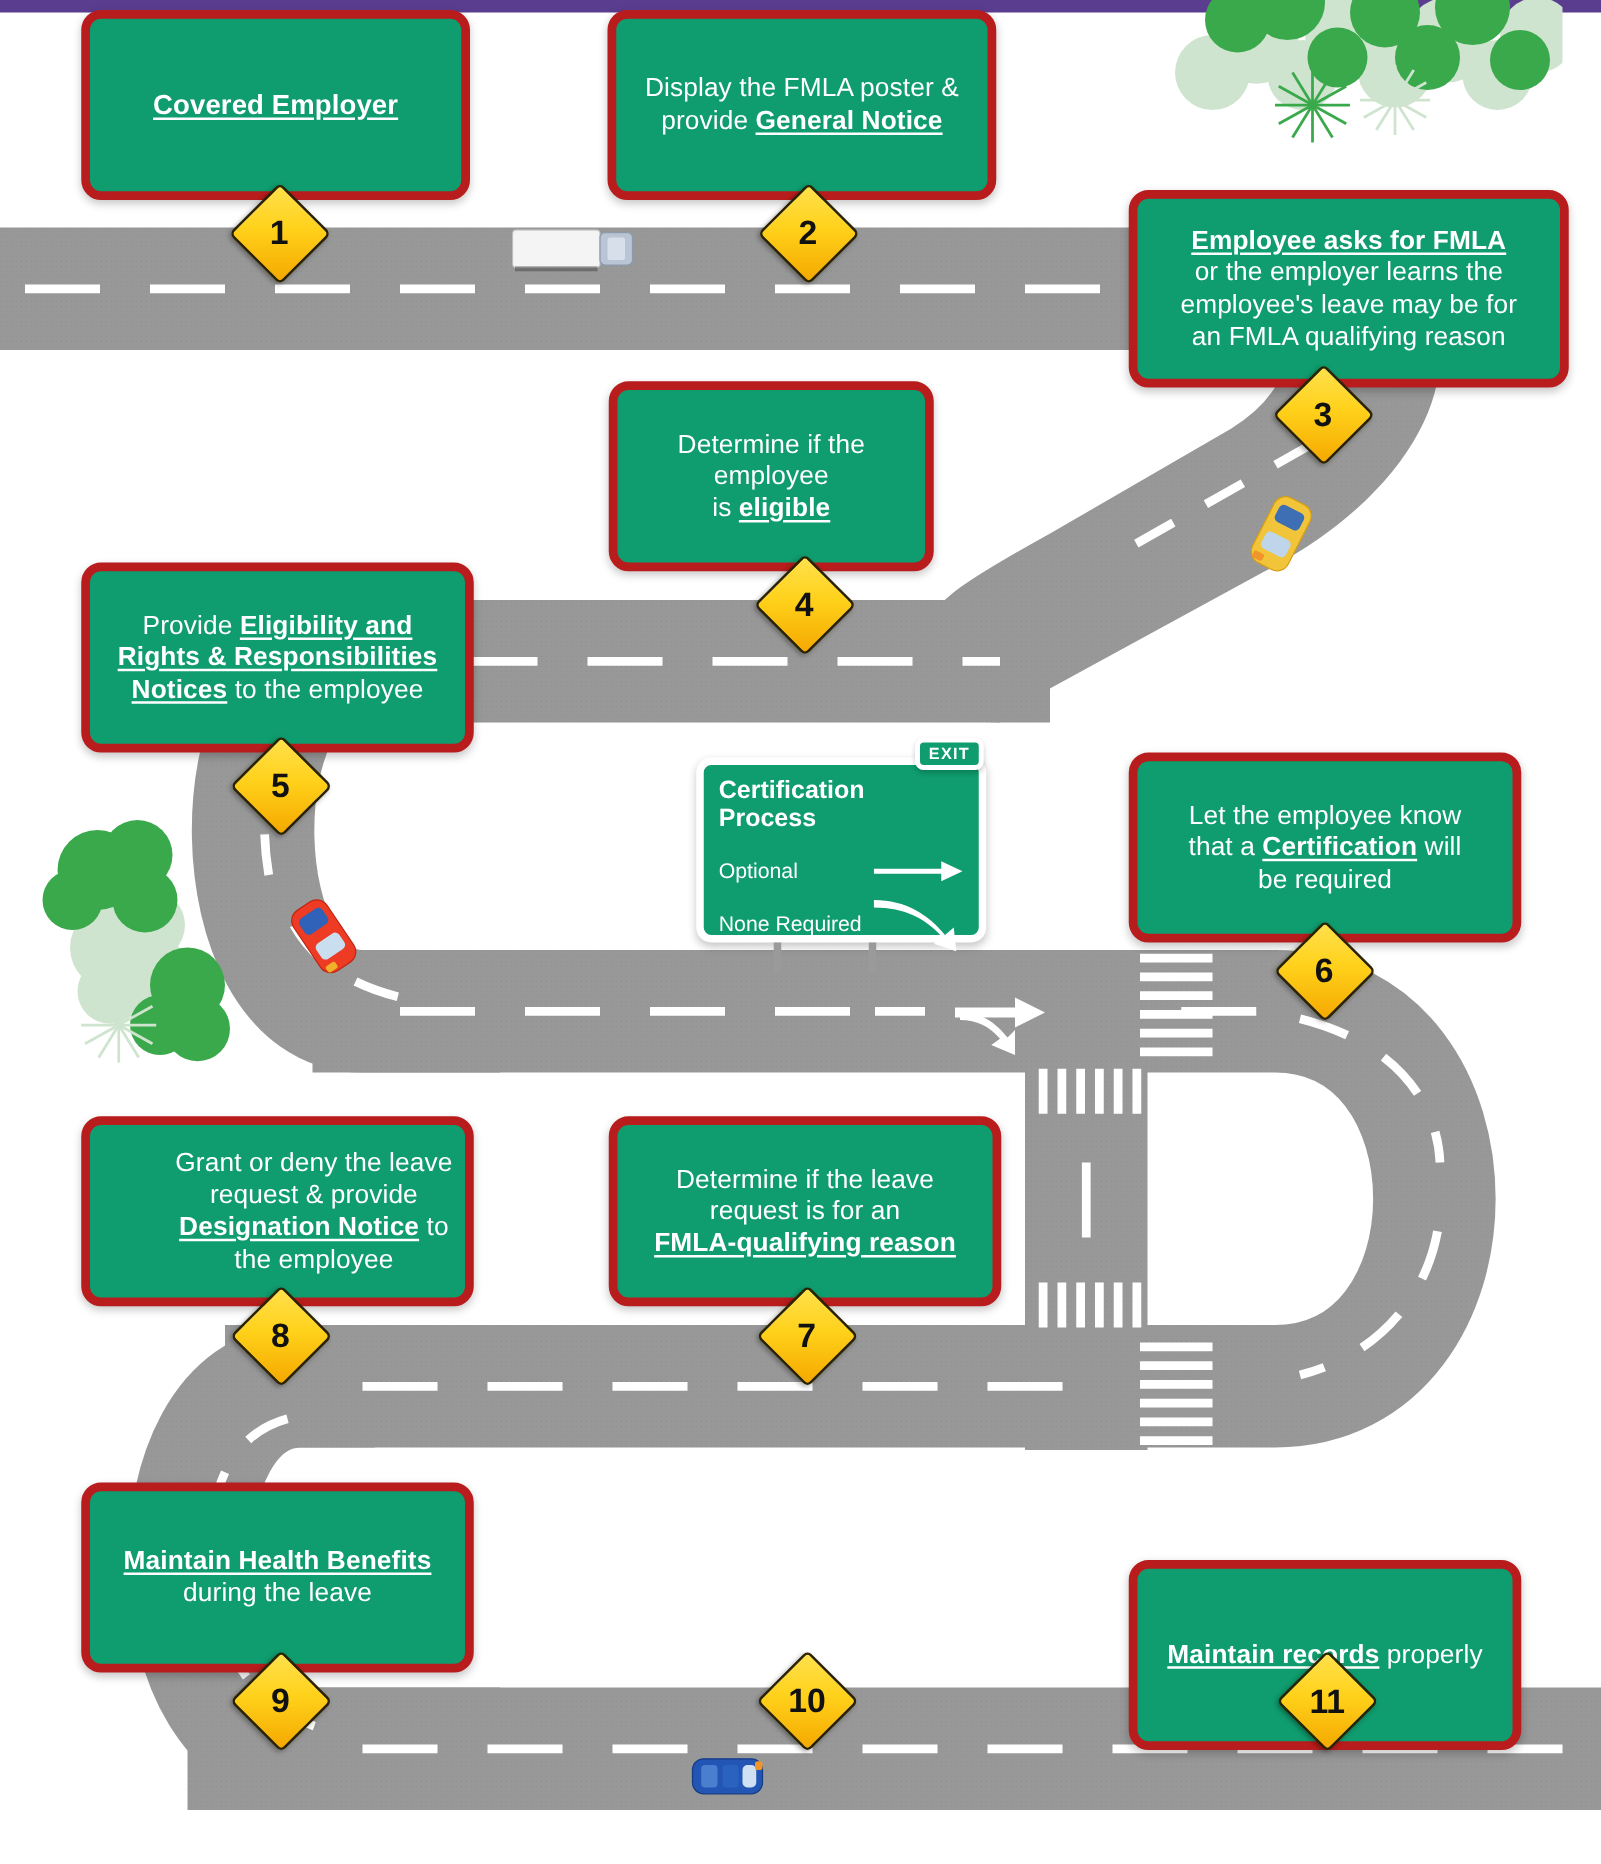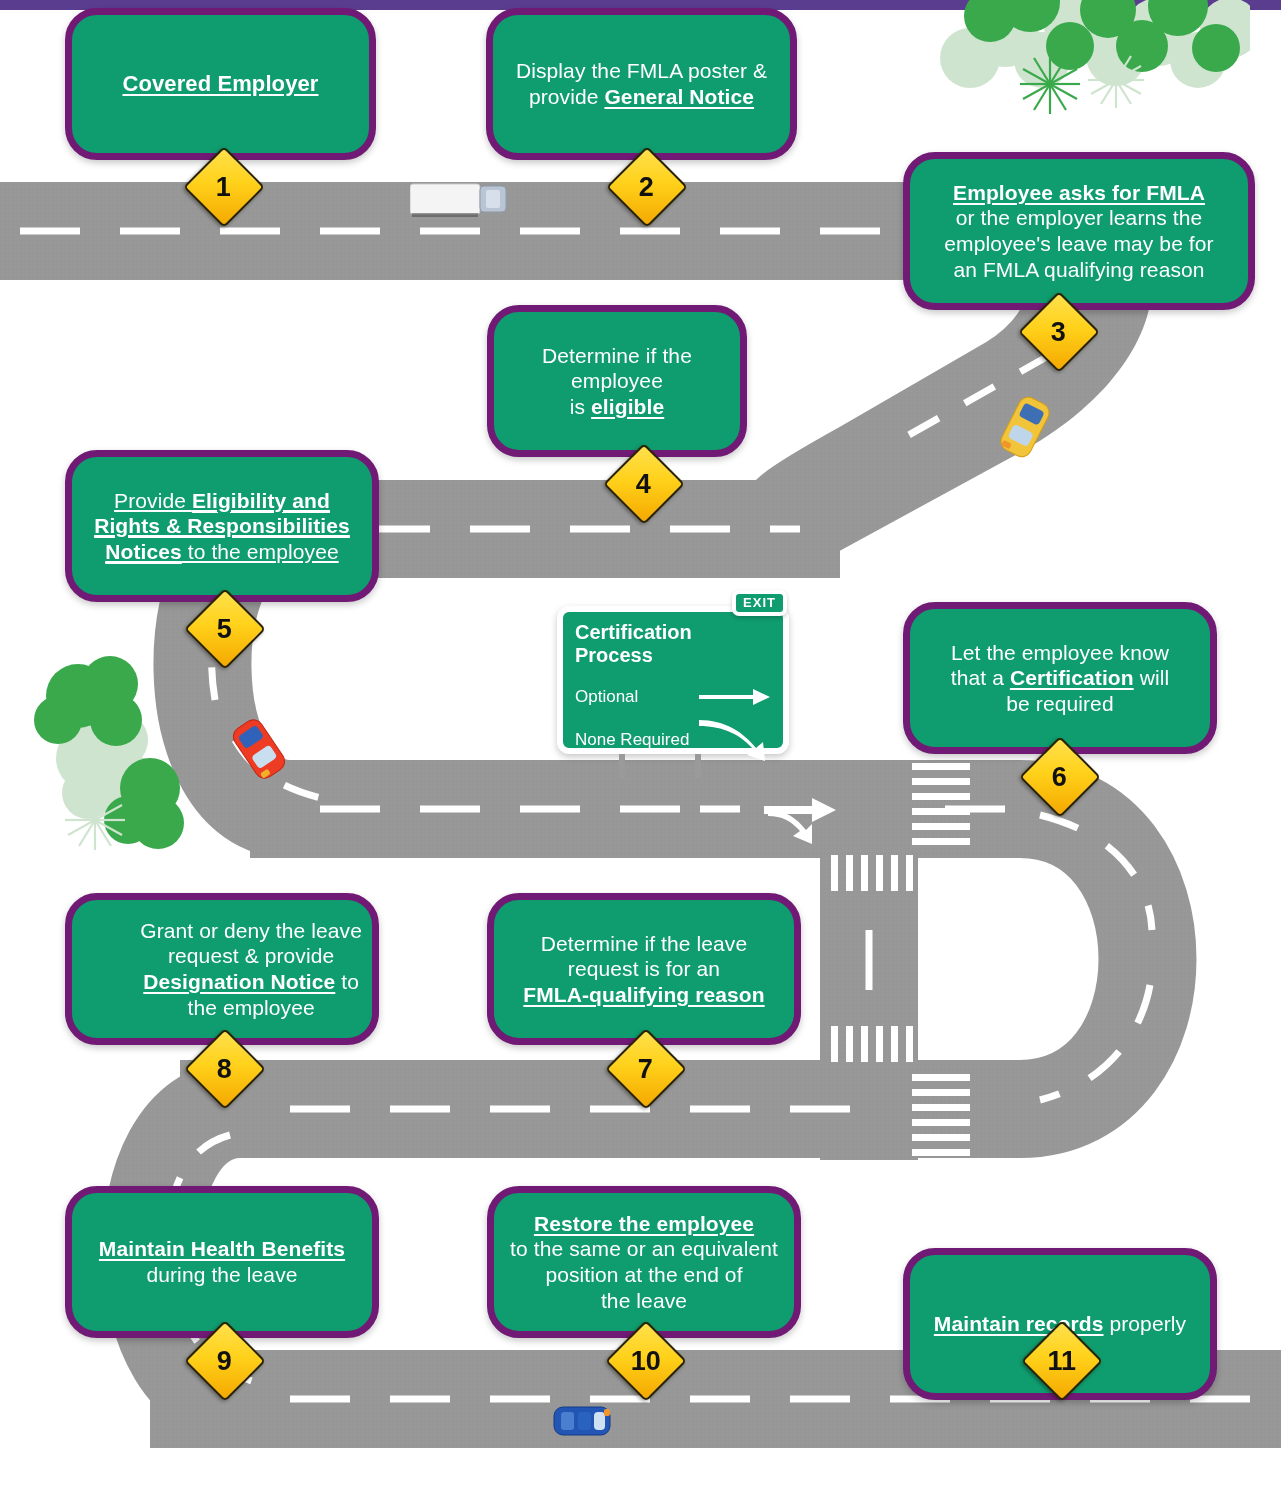--- a/index.html
+++ b/index.html
@@ -19,22 +19,22 @@
   .topbar{
     position:absolute;left:0;top:0;width:1281px;height:10px;
     background:#5b3d8f;
   }
   
   #roadlayer{position:absolute;left:0;top:0;width:1281px;height:1491px;}
   
   .sign{
     position:absolute;
     background:#0f9c6e;
-    border:7px solid #701a75;
-    border-radius:32px;
+    border:7px solid #b91c1c;
+    border-radius:16px;
     box-sizing:border-box;
     box-shadow:0 3px 7px rgba(0,0,0,0.22);
     display:flex;align-items:center;justify-content:center;
     text-align:center;
     color:#ffffff;
     line-height:1.22;
     padding:6px 10px;
   }
   .sign .txt{
     font-size:21px;
@@ -408,21 +408,21 @@
     <span>3</span>
   </div>
 
   <div class="sign" style="left:487px;top:305px;width:260px;height:152px;">
     <div class="txt">Determine if the employee<br>is <b>eligible</b></div>
   </div>
   <div class="diamond" style="left:615px;top:455px;">
     <span>4</span>
   </div>
 
-  <div class="sign" style="left:65px;top:450px;width:314px;height:152px;text-decoration:underline;">
+  <div class="sign" style="left:65px;top:450px;width:314px;height:152px;">
     <div class="txt">Provide <b>Eligibility and<br>Rights &amp; Responsibilities<br>Notices</b> to the employee</div>
   </div>
   <div class="diamond" style="left:196px;top:600px;">
     <span>5</span>
   </div>
 
   <div class="sign" style="left:903px;top:602px;width:314px;height:152px;">
     <div class="txt">Let the employee know<br>that a <b>Certification</b> will<br>be required</div>
   </div>
   <div class="diamond" style="left:1031px;top:748px;">
@@ -443,23 +443,20 @@
     <span>8</span>
   </div>
 
   <div class="sign" style="left:65px;top:1186px;width:314px;height:152px;">
     <div class="txt"><b>Maintain Health Benefits</b><br>during the leave</div>
   </div>
   <div class="diamond" style="left:196px;top:1332px;">
     <span>9</span>
   </div>
 
-  <div class="sign" style="left:487px;top:1186px;width:314px;height:152px;">
-    <div class="txt"><b>Restore the employee</b><br>to the same or an equivalent<br>position at the end of<br>the leave</div>
-  </div>
   <div class="diamond" style="left:617px;top:1332px;">
     <span>10</span>
   </div>
 
   <div class="sign" style="left:903px;top:1248px;width:314px;height:152px;">
     <div class="txt"><b>Maintain records</b> properly</div>
   </div>
   <div class="diamond" style="left:1033px;top:1332px;">
     <span>11</span>
   </div>

